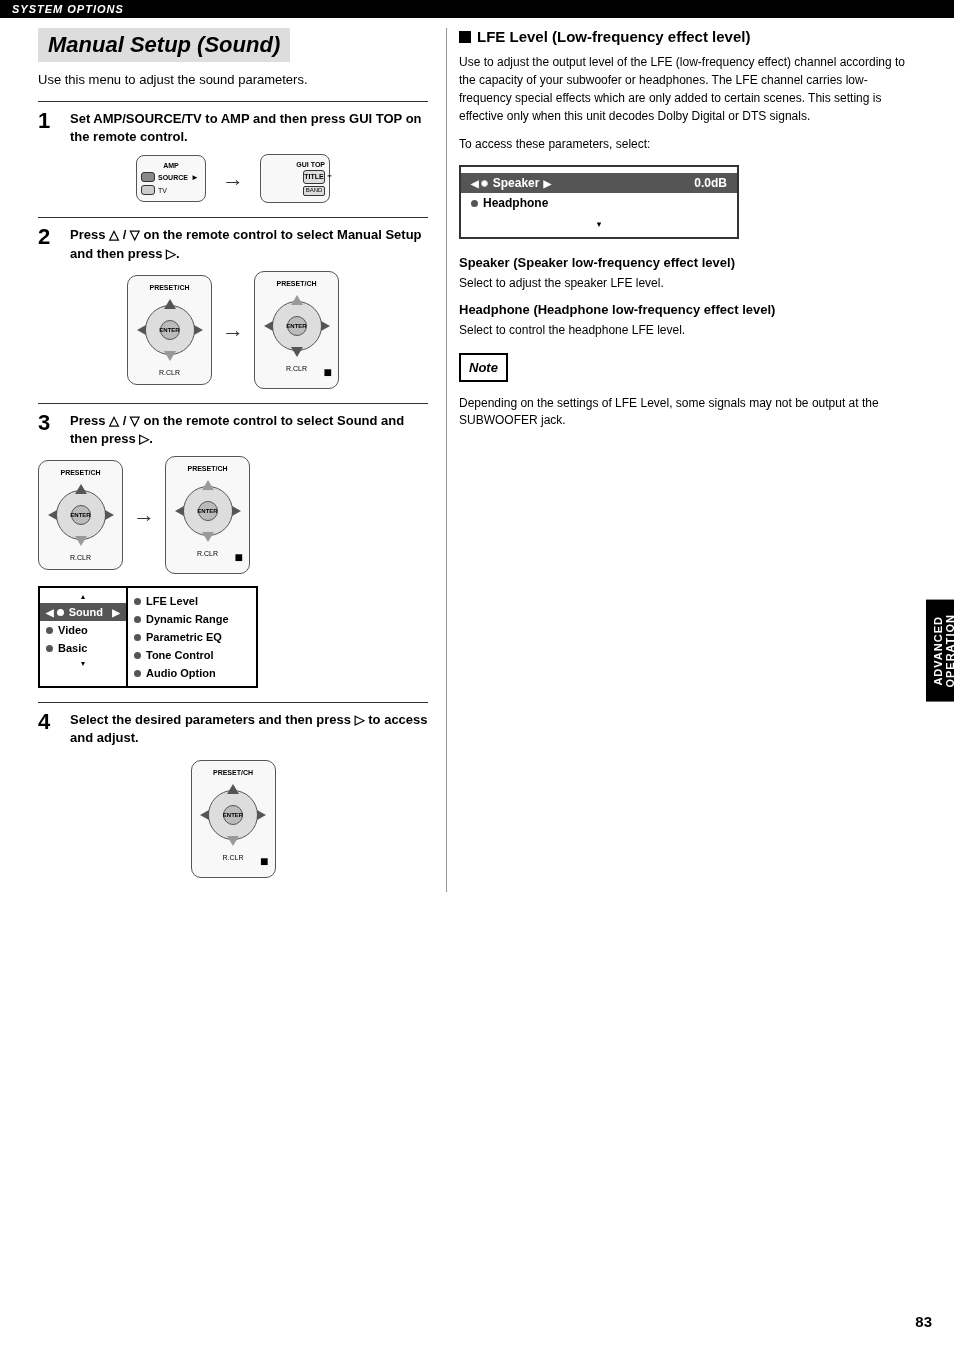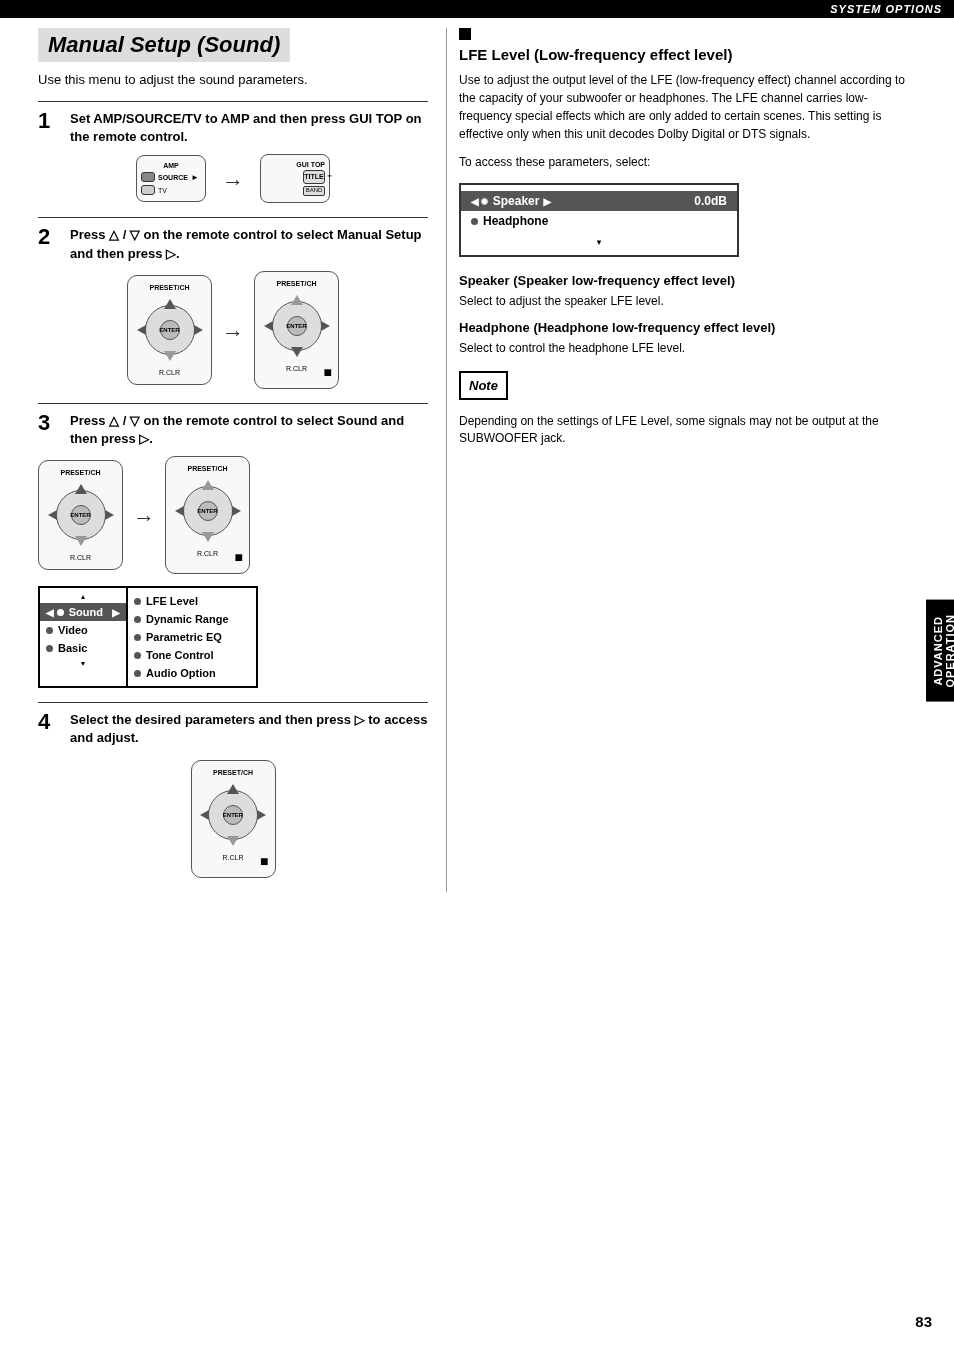--- a/index.html
+++ b/index.html
@@ -10,21 +10,20 @@
       font-family: Arial, Helvetica, sans-serif;
       font-size: 13px;
       color: #000;
       position: relative;
     }
 
     
     .header-bar {
       background: #000;
       color: #fff;
-      text-align: right;
       padding: 3px 12px;
       font-style: italic;
       font-weight: bold;
       font-size: 11px;
       letter-spacing: 1px;
     }
 
     
     .page-layout {
       display: flex;
@@ -127,23 +126,22 @@
       display: inline-block;
       margin-right: 5px;
     }
 
     
     .section-title {
       font-size: 15px;
       font-weight: bold;
       margin-bottom: 8px;
       display: flex;
-      align-items: flex-start;
+      align-items: center;
       gap: 6px;
-      flex-direction: column;
     }
 
     .section-title-square {
       width: 12px;
       height: 12px;
       background: #000;
       display: inline-block;
       flex-shrink: 0;
     }
 

